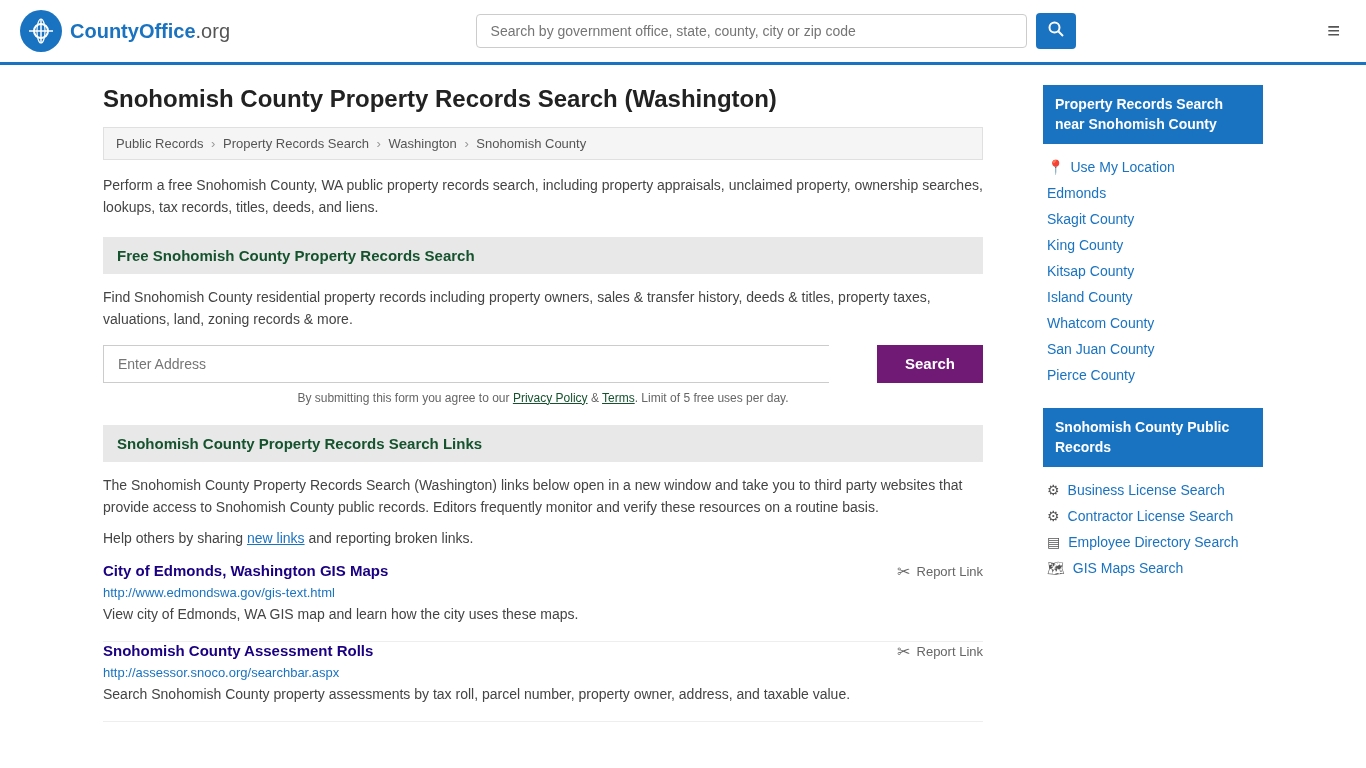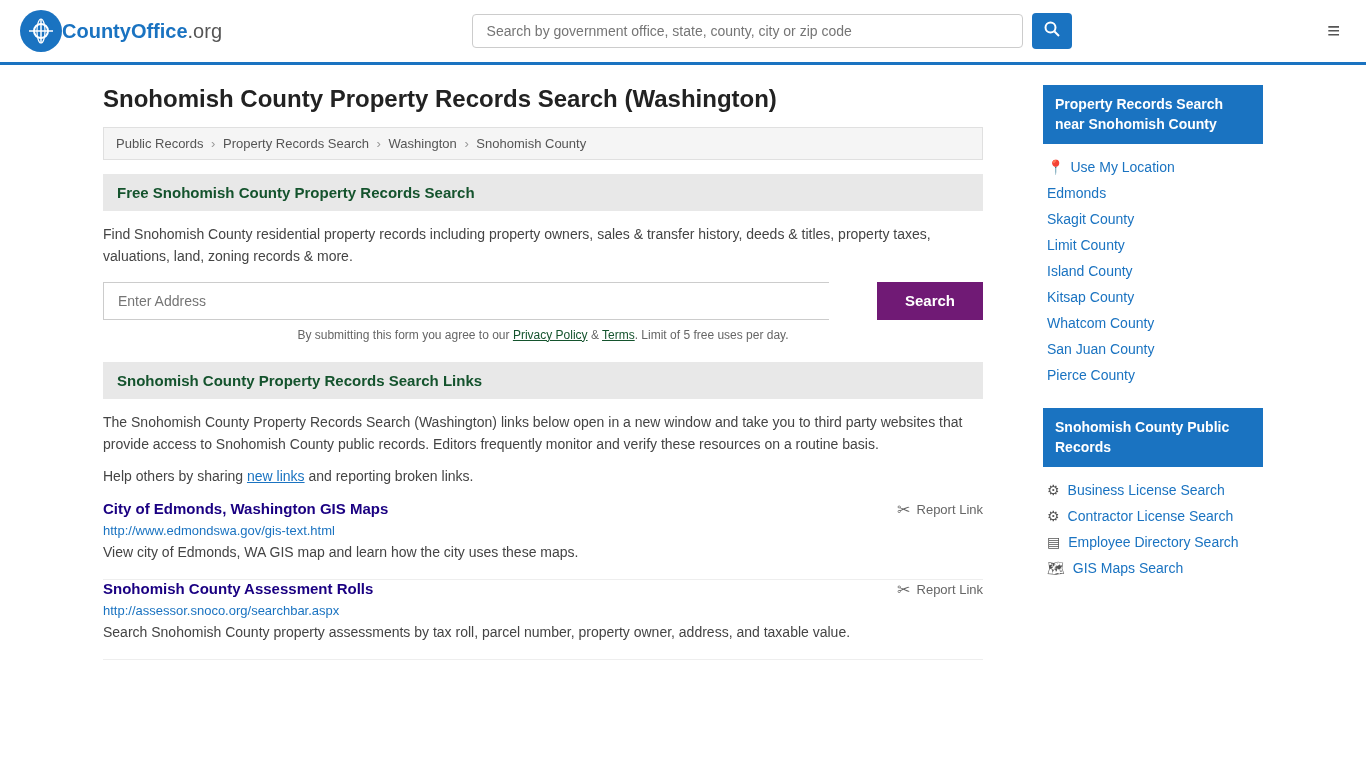--- a/index.html
+++ b/index.html
@@ -10,21 +10,21 @@
       background: #fff;
       border-bottom: 3px solid #1a73c1;
       padding: 10px 20px;
       display: flex;
       align-items: center;
       justify-content: space-between;
     }
     #logo-area {
       display: flex;
       align-items: center;
-      gap: 0;
+      gap: 8px;
     }
     #logo-circle {
       width: 42px;
       height: 42px;
       border-radius: 50%;
       background: #1a73c1;
       display: flex;
       align-items: center;
       justify-content: center;
       color: white;
@@ -334,20 +334,21 @@
     <div id="breadcrumb">
       <a href="#">Public Records</a>
       <span>›</span>
       <a href="#">Property Records Search</a>
       <span>›</span>
       <a href="#">Washington</a>
       <span>›</span>
       <a href="#">Snohomish County</a>
     </div>
 
+    <p id="description">Perform a free Snohomish County, WA public property records search, including property appraisals, unclaimed property, ownership searches, lookups, tax records, titles, deeds, and liens.</p>
 
     <div id="free-search-section">
       <div class="section-header">Free Snohomish County Property Records Search</div>
       <p id="free-search-desc">Find Snohomish County residential property records including property owners, sales &amp; transfer history, deeds &amp; titles, property taxes, valuations, land, zoning records &amp; more.</p>
       <div id="address-form">
         <input id="address-input" type="text" placeholder="Enter Address" style="">
         <button id="search-button">Search</button>
       </div>
       <p id="form-disclaimer">
         By submitting this form you agree to our <a href="#">Privacy Policy</a> &amp; <a href="#">Terms</a>. Limit of 5 free uses per day.
@@ -401,27 +402,27 @@
           <span class="location-pin">📍</span>
           <a href="#">Use My Location</a>
         </li>
         <li>
           <a href="#">Edmonds</a>
         </li>
         <li>
           <a href="#">Skagit County</a>
         </li>
         <li>
-          <a href="#">Limit County</a>
+          <a href="#">King County</a>
+        </li>
+        <li>
+          <a href="#">Kitsap County</a>
         </li>
         <li>
           <a href="#">Island County</a>
-        </li>
-        <li>
-          <a href="#">Kitsap County</a>
         </li>
         <li>
           <a href="#">Whatcom County</a>
         </li>
         <li>
           <a href="#">San Juan County</a>
         </li>
         <li>
           <a href="#">Pierce County</a>
         </li>

